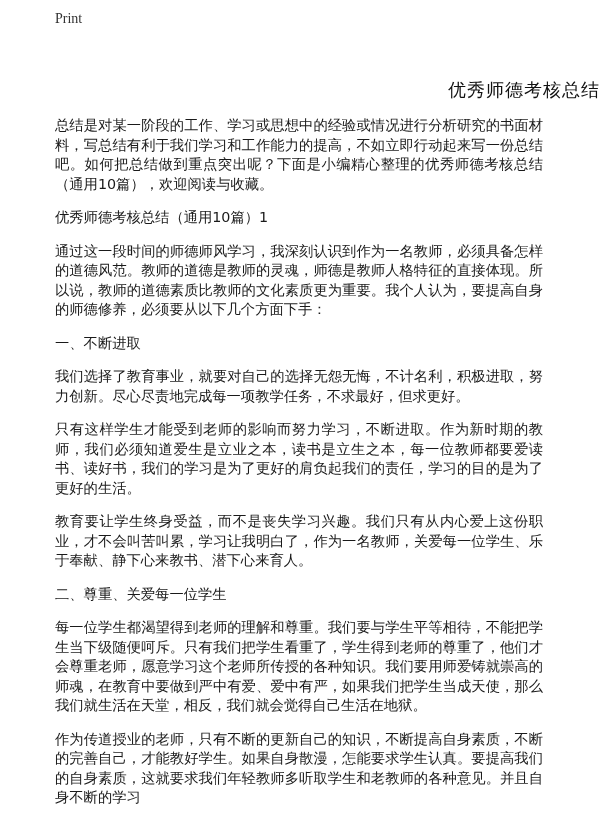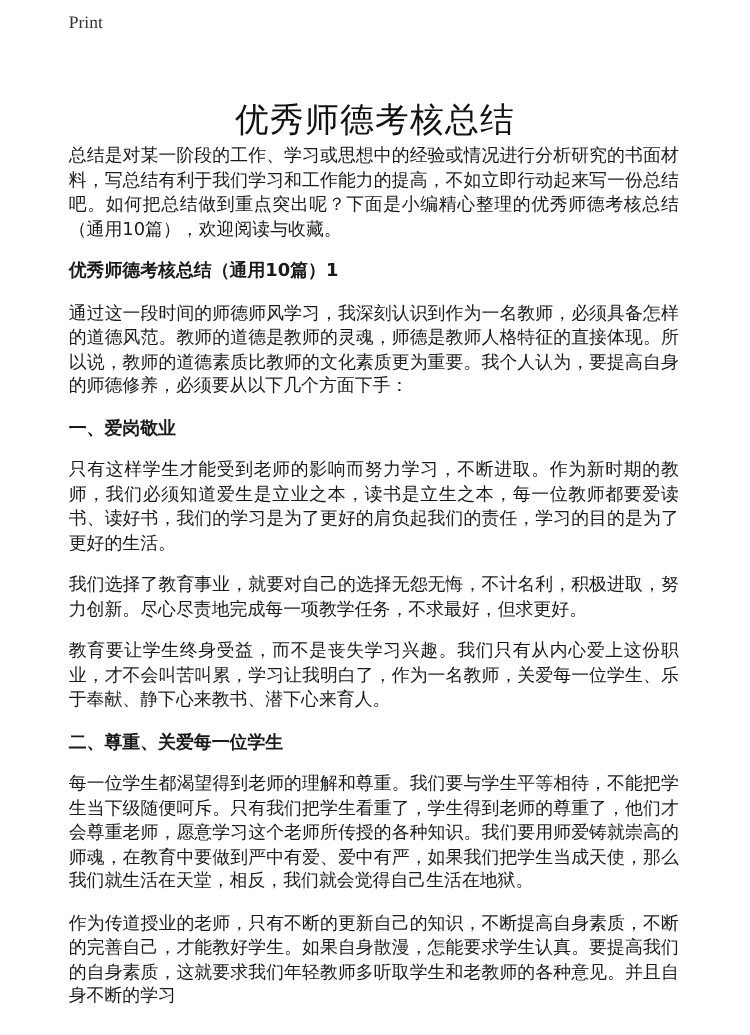--- a/index.html
+++ b/index.html
@@ -1,39 +1,39 @@
 <!DOCTYPE html>
 <html><head>
   <meta charset="utf-8">
   <style>
     html, body { margin: 0; padding: 0; background: #ffffff; }
     body { width: 600px; height: 828px; overflow: hidden; position: relative; color: #1a1a1a; }
     .page { position: absolute; left: 0; top: 0; width: 600px; height: 828px; }
     .print-label { position: absolute; left: 55px; top: 11px; font-family: "Liberation Serif", serif; font-size: 14px; color: #333; text-align: right; }
-    .title { position: absolute; left: 0; width: 600px; top: 78px; text-align: center; font-family: "DejaVu Sans", sans-serif; font-size: 27px; color: #111; letter-spacing: 1px; }
+    .title { position: absolute; left: 0; width: 600px; top: 78px; text-align: right; font-family: "DejaVu Sans", sans-serif; font-size: 18px; color: #111; letter-spacing: 1px; }
     .content { position: absolute; left: 55px; top: 116px; width: 500px; font-family: "DejaVu Sans", sans-serif; font-size: 14.3px; line-height: 19.5px; color: #1a1a1a; }
     .subtitle { margin: 0 0 13px 0; }
     p { margin: 0 12px 14px 0; text-align: justify; }
-    h2 { font-size: 14.3px; font-weight: bold; margin: 0 0 14px 0; line-height: 19.5px; }
+    h2 { font-size: 14.3px; font-weight: normal; margin: 0 0 14px 0; line-height: 19.5px; }
   </style>
 </head>
 <body>
 
 <div class="page">
   <div class="print-label">Print</div>
   <div class="title">优秀师德考核总结</div>
 
   <div class="content">
     <p>总结是对某一阶段的工作、学习或思想中的经验或情况进行分析研究的书面材料，写总结有利于我们学习和工作能力的提高，不如立即行动起来写一份总结吧。如何把总结做到重点突出呢？下面是小编精心整理的优秀师德考核总结（通用10篇），欢迎阅读与收藏。</p>
     <h2>优秀师德考核总结（通用10篇）1</h2>
     <p>通过这一段时间的师德师风学习，我深刻认识到作为一名教师，必须具备怎样的道德风范。教师的道德是教师的灵魂，师德是教师人格特征的直接体现。所以说，教师的道德素质比教师的文化素质更为重要。我个人认为，要提高自身的师德修养，必须要从以下几个方面下手：</p>
 
-    <h2>一、爱岗敬业</h2>
+    <h2>一、不断进取</h2>
+    <p>我们选择了教育事业，就要对自己的选择无怨无悔，不计名利，积极进取，努力创新。尽心尽责地完成每一项教学任务，不求最好，但求更好。</p>
     <p>只有这样学生才能受到老师的影响而努力学习，不断进取。作为新时期的教师，我们必须知道爱生是立业之本，读书是立生之本，每一位教师都要爱读书、读好书，我们的学习是为了更好的肩负起我们的责任，学习的目的是为了更好的生活。</p>
-    <p>我们选择了教育事业，就要对自己的选择无怨无悔，不计名利，积极进取，努力创新。尽心尽责地完成每一项教学任务，不求最好，但求更好。</p>
     <p>教育要让学生终身受益，而不是丧失学习兴趣。我们只有从内心爱上这份职业，才不会叫苦叫累，学习让我明白了，作为一名教师，关爱每一位学生、乐于奉献、静下心来教书、潜下心来育人。</p>
 
     <h2>二、尊重、关爱每一位学生</h2>
     <p>每一位学生都渴望得到老师的理解和尊重。我们要与学生平等相待，不能把学生当下级随便呵斥。只有我们把学生看重了，学生得到老师的尊重了，他们才会尊重老师，愿意学习这个老师所传授的各种知识。我们要用师爱铸就崇高的师魂，在教育中要做到严中有爱、爱中有严，如果我们把学生当成天使，那么我们就生活在天堂，相反，我们就会觉得自己生活在地狱。</p>
 
     <p>作为传道授业的老师，只有不断的更新自己的知识，不断提高自身素质，不断的完善自己，才能教好学生。如果自身散漫，怎能要求学生认真。要提高我们的自身素质，这就要求我们年轻教师多听取学生和老教师的各种意见。并且自身不断的学习</p>
   </div>
 </div>
 
 </body></html>

